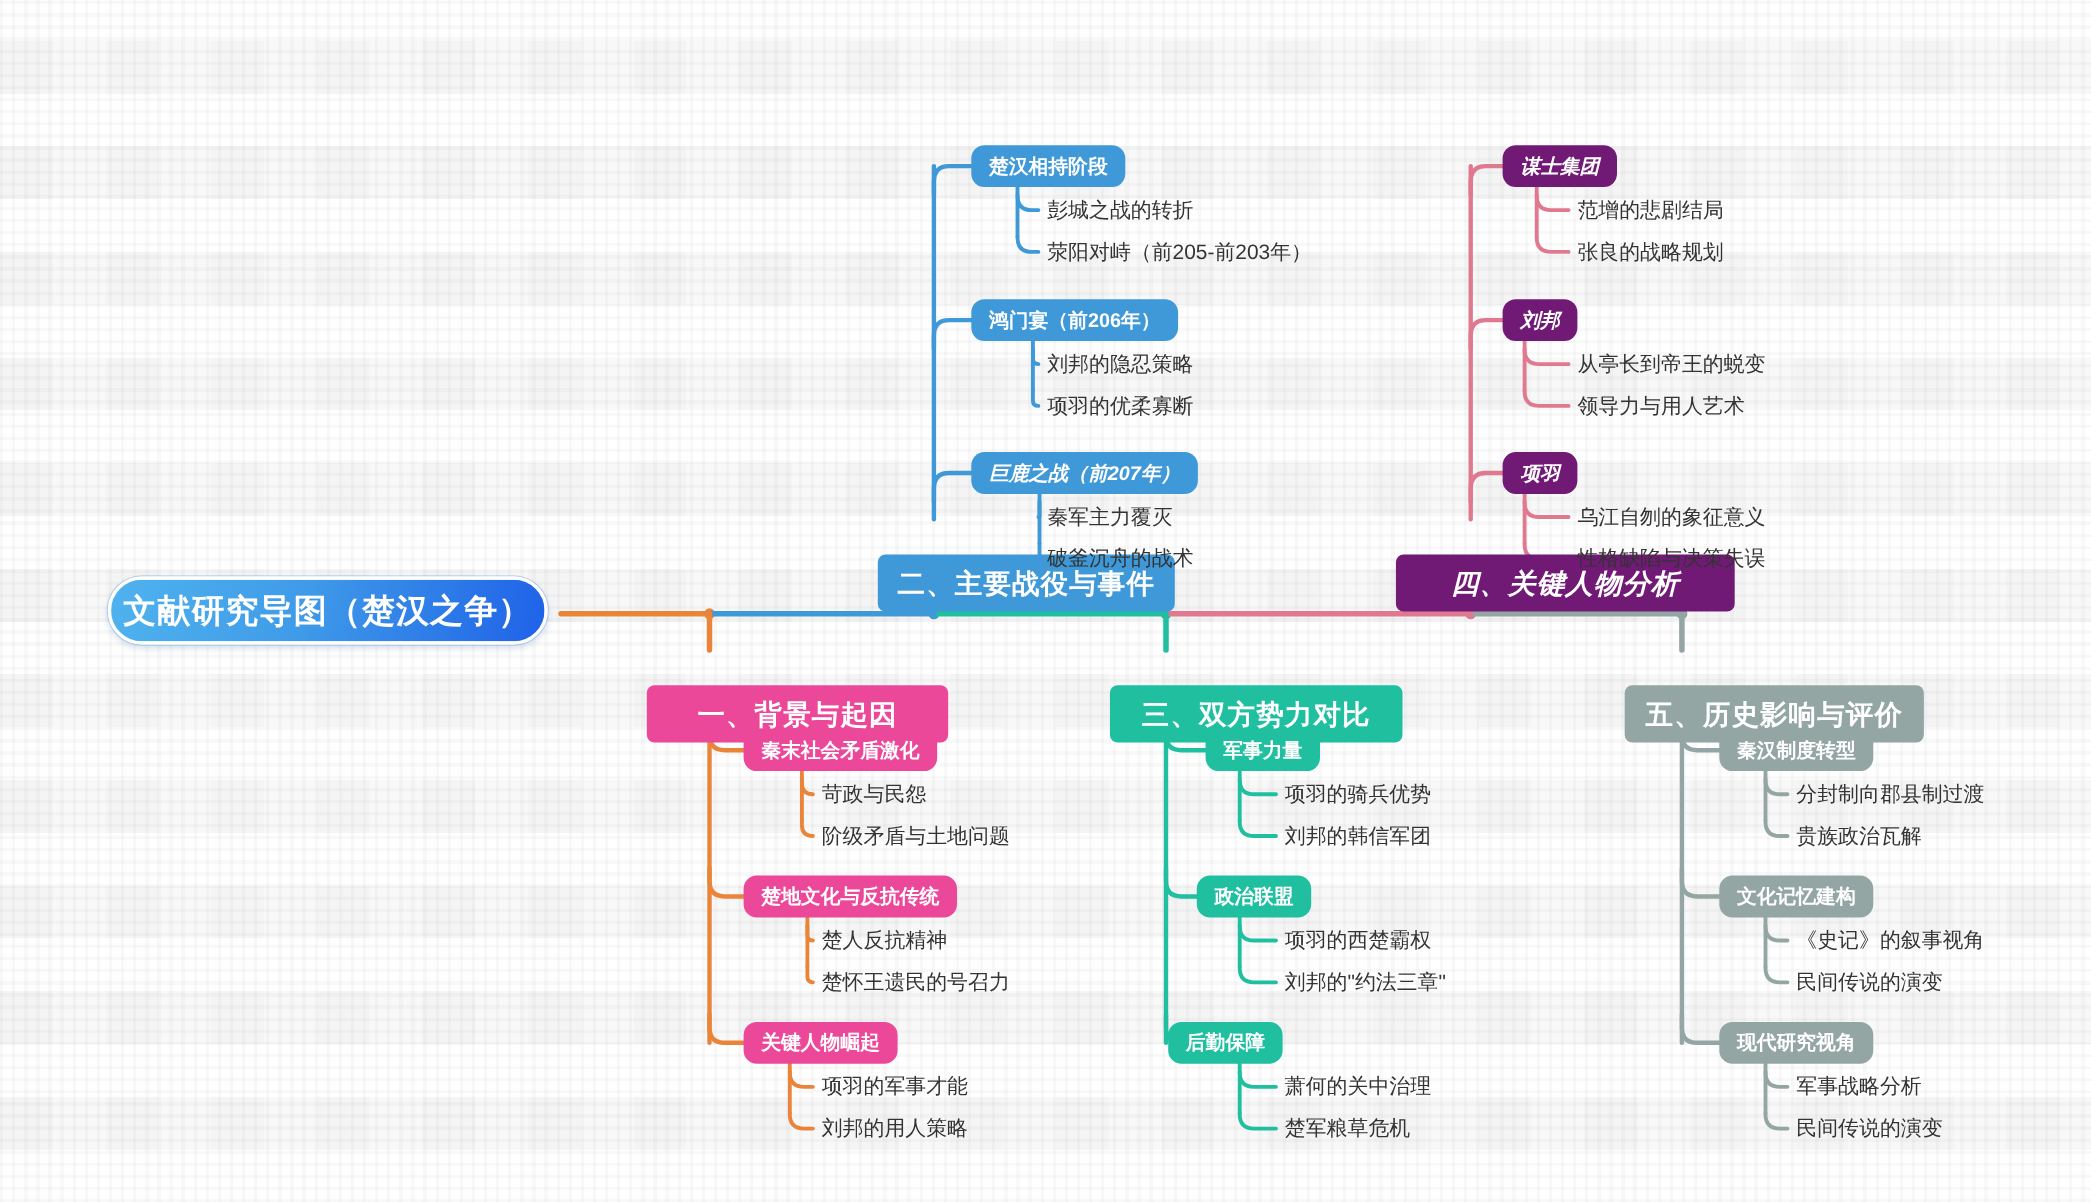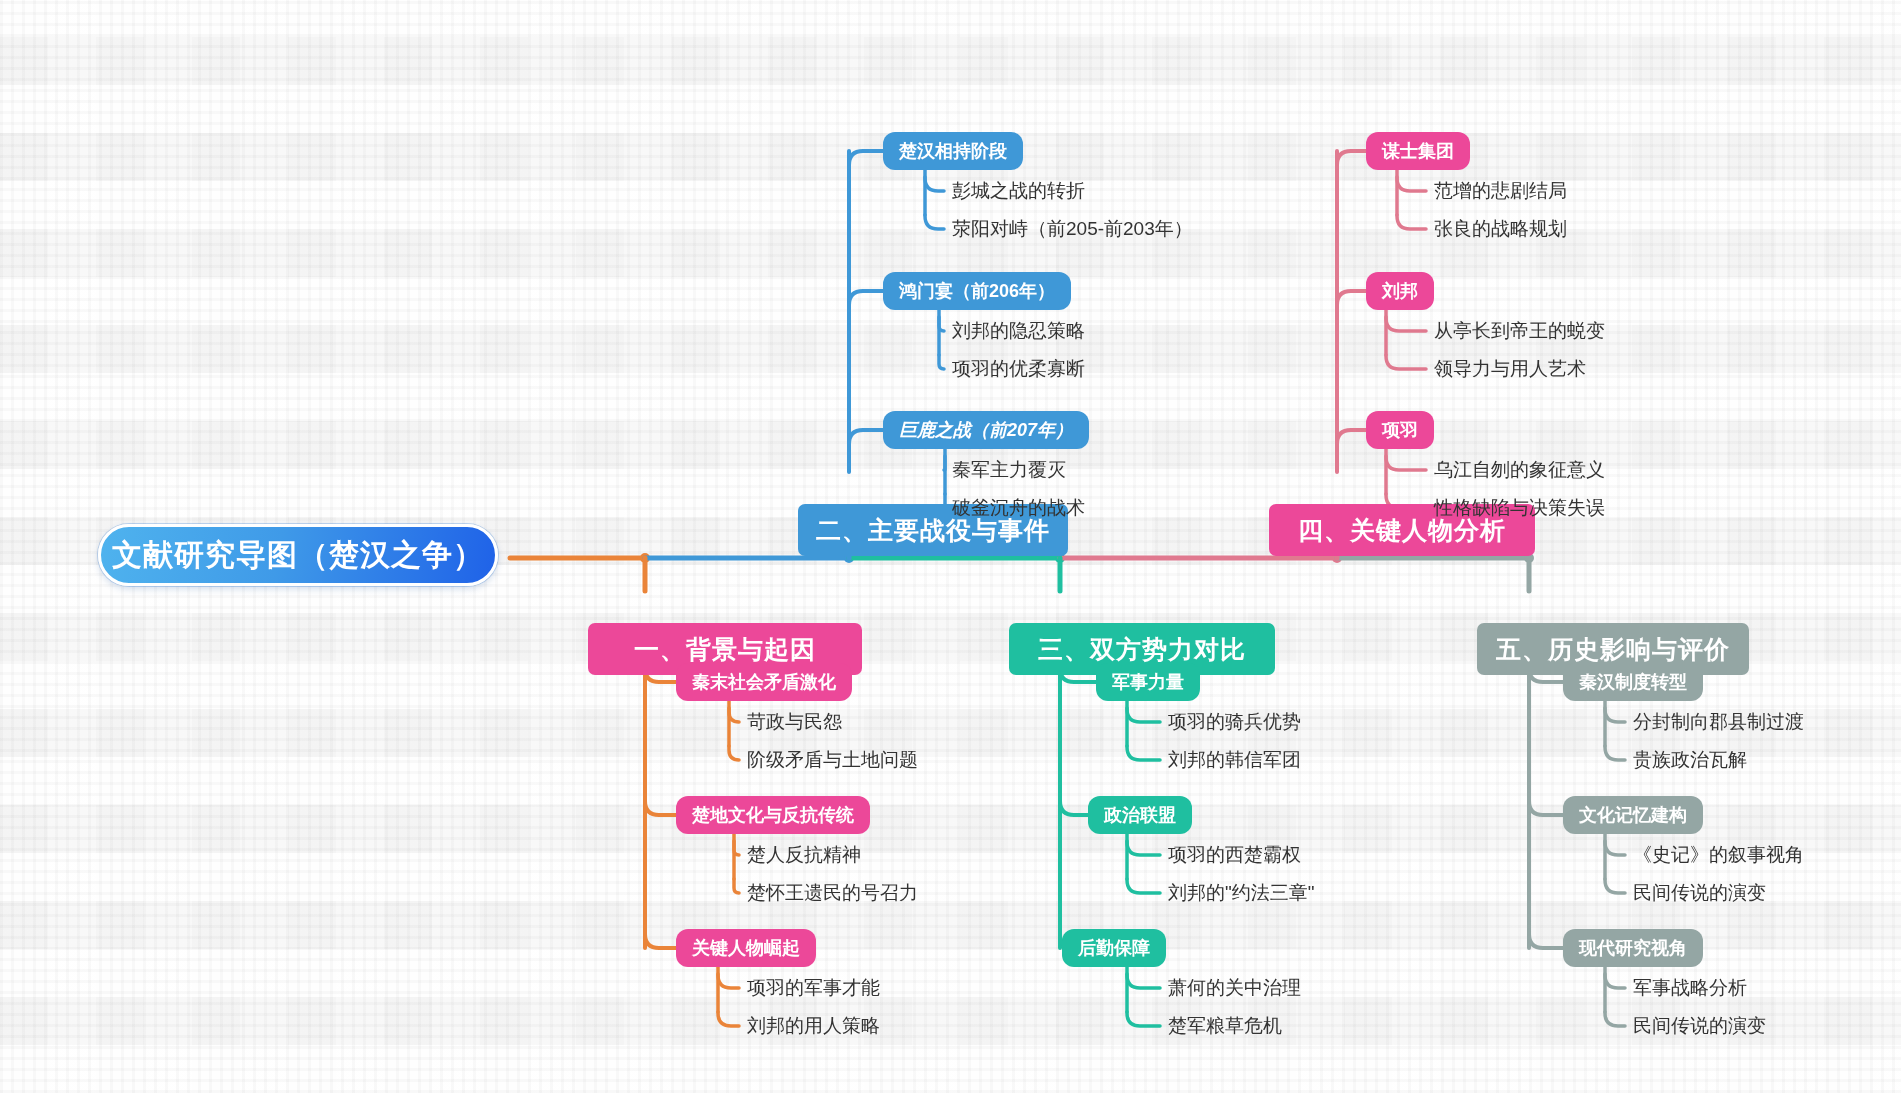--- a/index.html
+++ b/index.html
@@ -32,21 +32,21 @@
   
   .l1{height:52px;border-radius:7px;color:#fff;font-size:25px;font-weight:bold;letter-spacing:1px;margin-top:32px;}
   
   .l2{height:38px;border-radius:12px;color:#fff;font-size:18px;font-weight:bold;padding:0 16px;}
   
   .l3{height:28px;color:#333333;font-size:19px;font-weight:normal;justify-content:flex-start;}
 
   .c-orange{background:#ec4899;}
   .c-blue{background:#3f98d7;}
   .c-green{background:#1fbfa0;}
-  .c-pink{background:#ec4899;}
+  .c-pink{background:#701a75;font-style:italic;}
   .c-gray{background:#94a6a4;}
 
   
   #watermark{position:absolute;left:118px;top:972px;width:180px;height:62px;}
   #wm-powered{font-size:12px;color:#ee8b3a;letter-spacing:.2px;}
   #wm-row{display:flex;align-items:center;margin-top:2px;}
   #wm-mark{width:34px;height:34px;border-radius:9px;
            background:linear-gradient(135deg,#2f7df0,#1256d8);
            display:flex;align-items:center;justify-content:center;
            color:#fff;font-size:22px;font-weight:bold;font-family:"Liberation Serif",serif;}
@@ -230,21 +230,21 @@
       </div>
       <div class="node l2 c-green" style="left: 1062px; top: 929px;">
         <span>后勤保障</span>
       </div>
       <div class="node l3" style="left: 1168px; top: 974px;">
         <span>萧何的关中治理</span>
       </div>
       <div class="node l3" style="left: 1168px; top: 1012px;">
         <span>楚军粮草危机</span>
       </div>
-      <div class="node l1 c-pink" style="left: 1269px; top: 472px; width: 266px;">
+      <div class="node l1 c-pink" style="left: 1269px; top: 472px; width: 308px;">
         <span>四、关键人物分析</span>
       </div>
       <div class="node l2 c-pink" style="left: 1366px; top: 132px;">
         <span>谋士集团</span>
       </div>
       <div class="node l3" style="left: 1434px; top: 177px;">
         <span>范增的悲剧结局</span>
       </div>
       <div class="node l3" style="left: 1434px; top: 215px;">
         <span>张良的战略规划</span>

